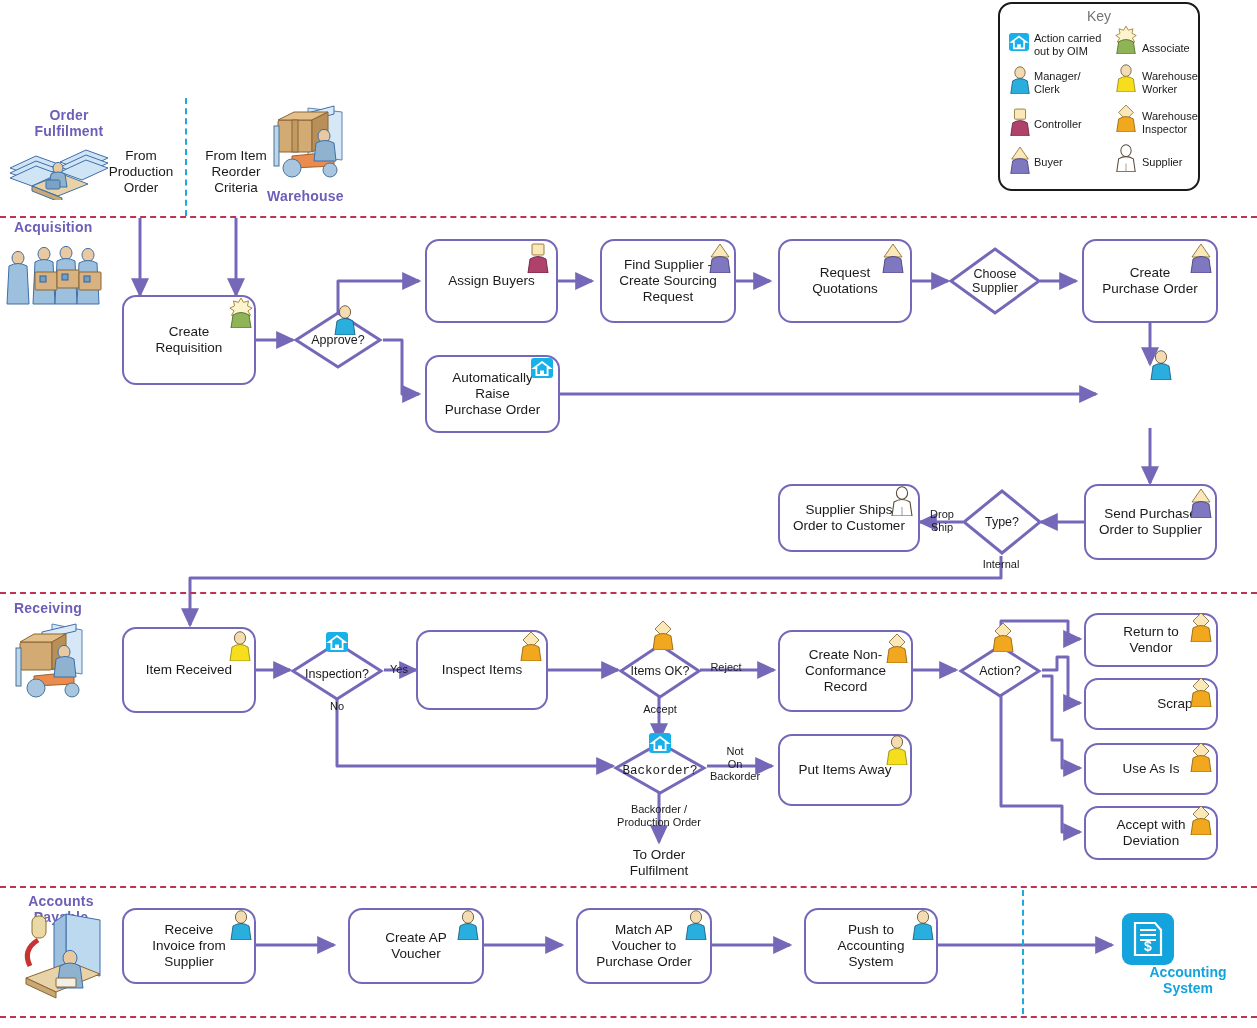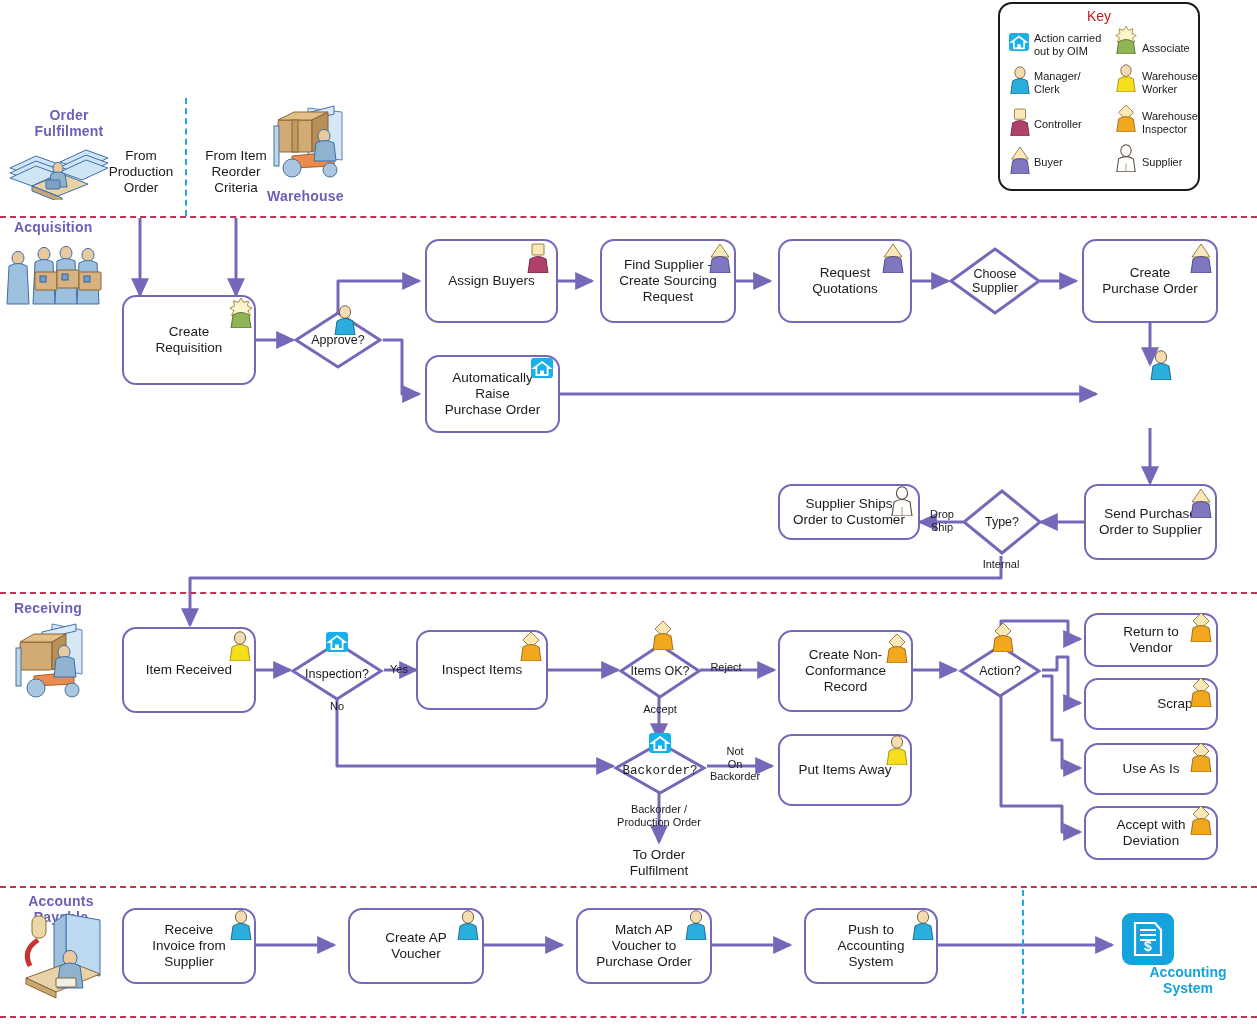--- a/index.html
+++ b/index.html
@@ -19,21 +19,21 @@
   .dia .shape{position:absolute;left:0;top:0;width:100%;height:100%;}
   .dia .txt{position:relative;z-index:2;font-size:12.5px;line-height:14px;color:#1a1a1a;}
 
   .flowlabel{position:absolute;font-size:11px;line-height:12.5px;color:#1a1a1a;text-align:center;}
   .annot{position:absolute;font-size:13.5px;line-height:16px;color:#1a1a1a;text-align:center;}
 
   .role{position:absolute;width:26px;height:30px;z-index:6;}
   .oim{position:absolute;width:24px;height:22px;z-index:6;}
 
   .keybox{position:absolute;left:998px;top:2px;width:198px;height:185px;border:2px solid #1a1a1a;border-radius:14px;background:#fff;}
-  .keytitle{position:absolute;top:4px;left:0;width:100%;text-align:center;font-size:14px;color:#b91c1c;}
+  .keytitle{position:absolute;top:4px;left:0;width:100%;text-align:center;font-size:14px;color:#737373;}
   .keyrow{position:absolute;font-size:11px;line-height:12.5px;color:#1a1a1a;}
   .keyicon{position:absolute;}
 
   .bigicon{position:absolute;}
   .acct-icon{position:absolute;width:52px;height:52px;border-radius:9px;background:#13a3dd;display:flex;align-items:center;justify-content:center;}
   .acct-label{position:absolute;color:#13a3dd;font-weight:bold;font-size:14px;line-height:16px;text-align:center;margin-left:40px;}
 </style>
 </head>
 <body>
 
@@ -337,21 +337,21 @@
     <path d="M5,16 q8,-5 16,0 l2,14 l-20,0 z" fill="#7f78c0" stroke="#464180" stroke-width="0.9"></path>
   </svg>
 
   <div class="dia" style="left:961px;top:488px;width:82px;height:68px;">
     <svg class="shape" viewBox="0 0 82 68">
         <path d="M41,3 L79,34 L41,65 L3,34 Z" fill="#fff" stroke="#7668b8" stroke-width="3"></path>
       </svg>
     <div class="txt">Type?</div>
   </div>
 
-  <div class="node" style="left:778px;top:484px;width:142px;height:56px;">
+  <div class="node" style="left:778px;top:484px;width:142px;height:68px;">
     <span>
         <span>Supplier Ships</span>
         <span>Order to Customer</span>
       </span>
   </div>
   <svg class="role" style="left:889px;top:486px;" viewBox="0 0 26 30">
     <ellipse cx="13" cy="7" rx="5.6" ry="6.3" fill="#fff" stroke="#5a4a38" stroke-width="1.1"></ellipse>
     <path d="M5,16 q8,-5 16,0 l2,14 l-20,0 z" fill="#fff" stroke="#5a4a38" stroke-width="1.1"></path>
     <path d="M13,21 l0,9" stroke="#9a8a74" stroke-width="0.9"></path>
   </svg>

